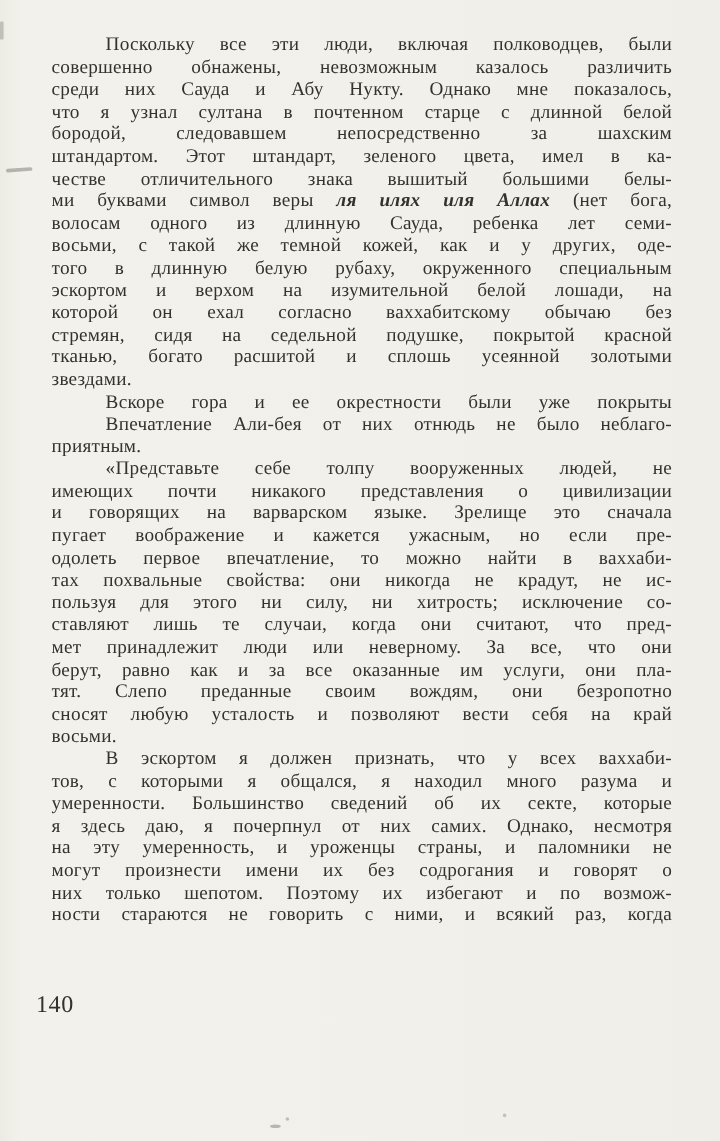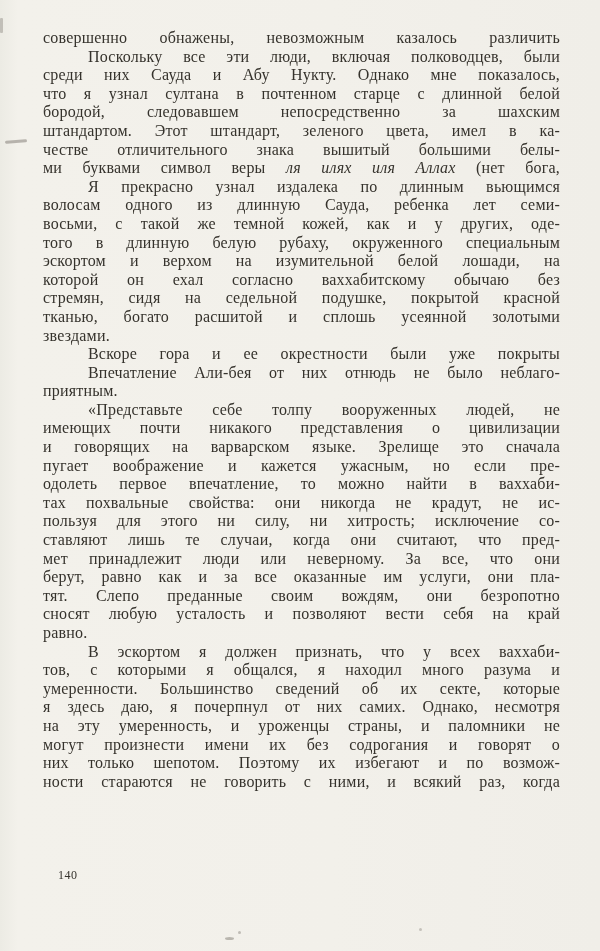--- a/index.html
+++ b/index.html
@@ -21,27 +21,26 @@
     height: 18.6px;
     line-height: 18.6px;
     text-align: justify;
     text-align-last: justify;
     letter-spacing: 0.2px;
     word-spacing: 1.5px;
     overflow: hidden;
   }
   .line.indent { padding-left: 45px; }
   .line.last { text-align-last: left; }
-  .italic { font-style: italic; }
+  .italic { font-style: italic; font-weight: bold; }
   .page-number {
     position: absolute;
-    left: 58px; top: 828px;
-    font-size: 12px; line-height: 18.6px;
+    left: 30px; top: 828px;
+    font-size: 20px; line-height: 18.6px;
     letter-spacing: 0.5px;
-    margin-top: 38px;
   }
   .artifact { position: absolute; pointer-events: none; }
   #art-margin-dash {
     left: 5px; top: 140px; width: 22px; height: 3px;
     background: rgba(110, 105, 98, 0.45);
     border-radius: 2px;
     transform: rotate(-4deg);
   }
   #art-edge-tick {
     left: 0; top: 18px; width: 3px; height: 15px;
@@ -66,31 +65,30 @@
 </style>
 </head>
 <body>
 
 <div class="scan">
   <div class="artifact" id="art-edge-tick"></div>
   <div class="artifact" id="art-margin-dash"></div>
 
   <div class="text-block">
       <div class="para">
+        <div class="line indent">Поскольку все эти люди, включая полководцев, были</div>
         <div class="line">совершенно обнажены, невозможным казалось различить</div>
-        <div class="line indent">Поскольку все эти люди, включая полководцев, были</div>
         <div class="line">среди них Сауда и Абу Нукту. Однако мне показалось,</div>
         <div class="line">что я узнал султана в почтенном старце с длинной белой</div>
         <div class="line">бородой, следовавшем непосредственно за шахским</div>
         <div class="line">штандартом. Этот штандарт, зеленого цвета, имел в ка-</div>
         <div class="line">честве отличительного знака вышитый большими белы-</div>
         <div class="line"><span>ми буквами символ веры </span><span class="italic">ля илях иля Аллах</span><span> (нет бога,</span></div>
       </div>
       <div class="para">
-        <div class="line indent">Я прекрасно узнал издалека по длинным вьющимся</div>
         <div class="line">волосам одного из длинную Сауда, ребенка лет семи-</div>
         <div class="line">восьми, с такой же темной кожей, как и у других, оде-</div>
         <div class="line">того в длинную белую рубаху, окруженного специальным</div>
         <div class="line">эскортом и верхом на изумительной белой лошади, на</div>
         <div class="line">которой он ехал согласно ваххабитскому обычаю без</div>
         <div class="line">стремян, сидя на седельной подушке, покрытой красной</div>
         <div class="line">тканью, богато расшитой и сплошь усеянной золотыми</div>
         <div class="line last">звездами.</div>
       </div>
       <div class="para">
@@ -106,21 +104,21 @@
         <div class="line">и говорящих на варварском языке. Зрелище это сначала</div>
         <div class="line">пугает воображение и кажется ужасным, но если пре-</div>
         <div class="line">одолеть первое впечатление, то можно найти в ваххаби-</div>
         <div class="line">тах похвальные свойства: они никогда не крадут, не ис-</div>
         <div class="line">пользуя для этого ни силу, ни хитрость; исключение со-</div>
         <div class="line">ставляют лишь те случаи, когда они считают, что пред-</div>
         <div class="line">мет принадлежит люди или неверному. За все, что они</div>
         <div class="line">берут, равно как и за все оказанные им услуги, они пла-</div>
         <div class="line">тят. Слепо преданные своим вождям, они безропотно</div>
         <div class="line">сносят любую усталость и позволяют вести себя на край</div>
-        <div class="line last">равно.</div>
+        <div class="line last">восьми.</div>
       </div>
       <div class="para">
         <div class="line indent">В эскортом я должен признать, что у всех ваххаби-</div>
         <div class="line">тов, с которыми я общался, я находил много разума и</div>
         <div class="line">умеренности. Большинство сведений об их секте, которые</div>
         <div class="line">я здесь даю, я почерпнул от них самих. Однако, несмотря</div>
         <div class="line">на эту умеренность, и уроженцы страны, и паломники не</div>
         <div class="line">могут произнести имени их без содрогания и говорят о</div>
         <div class="line">них только шепотом. Поэтому их избегают и по возмож-</div>
         <div class="line">ности стараются не говорить с ними, и всякий раз, когда</div>

